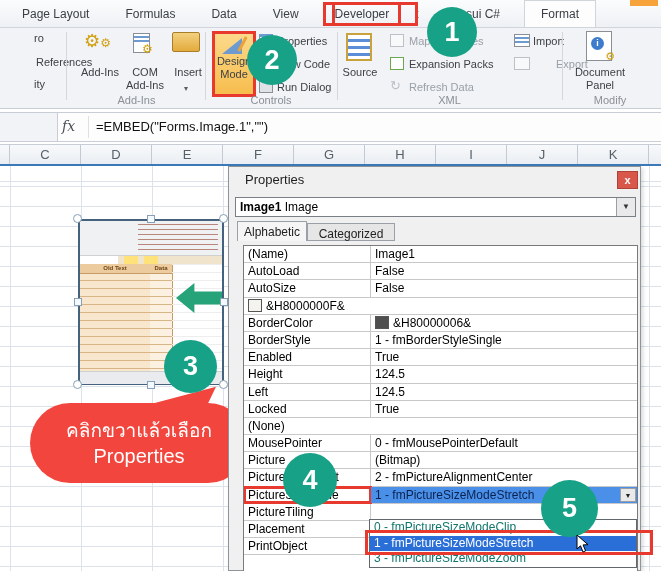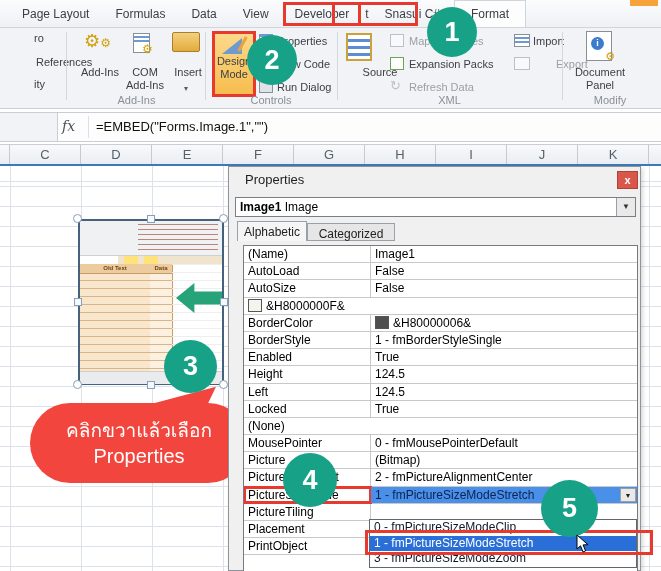--- a/index.html
+++ b/index.html
@@ -2,21 +2,21 @@
 <html><head>
 <meta charset="utf-8">
 <style>
   html,body{margin:0;padding:0;background:#fff;}
   #app{position:relative;width:661px;height:571px;overflow:hidden;background:#fff;
        font-family:"Liberation Sans",sans-serif;}
   .abs{position:absolute;}
 
   
   .tabbar{left:0;top:0;width:661px;height:28px;background:linear-gradient(#fbfcfd,#eef1f5);
-          border-bottom:1px solid #d0d5dc;display:flex;align-items:center;padding-left:10px;box-sizing:border-box;gap:2px;}
+          border-bottom:1px solid #d0d5dc;display:flex;align-items:center;padding-left:10px;box-sizing:border-box;gap:12px;}
   .tab{font-size:12px;color:#3c4046;padding:6px 12px;white-space:nowrap;}
   .tab.boxed{border:3px solid #e8392e;padding:2px 9px;}
   .tab.partial{padding:6px 2px;}
   .tab.active{background:#fdfdfe;border:1px solid #d0d5dc;border-bottom:none;padding:6px 16px;}
   .orange-sliver{left:630px;top:0;width:28px;height:6px;background:#f6a33b;}
 
   
   .ribbon{left:0;top:28px;width:661px;height:80px;background:#f1f3f6;border-bottom:1px solid #c9ced6;}
   .gdiv{position:absolute;top:4px;width:1px;height:68px;background:#d3d8df;}
   .glabel{position:absolute;top:66px;font-size:11px;color:#8b9097;text-align:center;}
@@ -110,21 +110,21 @@
          white-space:nowrap;overflow:hidden;}
   .pname.redbox{outline:3px solid #e8392e;outline-offset:-2px;}
   .pval{flex:1;padding-left:4px;line-height:16px;white-space:nowrap;overflow:hidden;position:relative;}
   .prow.sel .pval{background:#4a90e8;color:#0a2250;}
   .swatch{display:inline-block;width:12px;height:11px;border:1px solid #555;vertical-align:-2px;margin-right:4px;}
   .combo-arrow{position:absolute;right:1px;top:1px;width:16px;height:14px;background:#e9e9e9;border:1px solid #9a9ea5;
                font-size:7px;text-align:center;line-height:14px;color:#222;box-sizing:border-box;}
 
   
   .ddlist{left:369px;top:519px;width:268px;background:#fff;border:1px solid #62666d;box-sizing:border-box;z-index:40;}
-  .dditem{height:15.5px;font-size:12px;line-height:15px;padding-left:4px;color:#0f172a;white-space:nowrap;}
+  .dditem{height:15.5px;font-size:12px;line-height:15px;padding-left:4px;color:#0f766e;white-space:nowrap;}
   .dditem.hl{background:#2a6fd8;color:#fff;}
 
   
   .redbox-dev{left:332px;top:2px;width:86px;height:24px;border:3px solid #e8392e;box-sizing:border-box;z-index:30;}
   .redbox-dd{left:365px;top:530px;width:288px;height:25px;border:3px solid #e8392e;box-sizing:border-box;z-index:50;}
   .stepcircle{position:absolute;border-radius:50%;background:#17a287;color:#fff;font-weight:bold;
               display:flex;align-items:center;justify-content:center;z-index:60;font-size:27px;}
   .cursor{left:576px;top:534px;z-index:70;}
 </style>
 </head>
@@ -183,21 +183,21 @@
     <div class="smalllabel" style="left:277px;top:30px">View Code</div>
     <div class="abs minidoc" style="left:259px;top:52px;background:#dfe3e8"></div>
     <div class="smalllabel" style="left:277px;top:53px">Run Dialog</div>
     <div class="glabel" style="left:205px;width:132px">Controls</div>
     <div class="gdiv" style="left:337px"></div>
 
     <div class="abs" style="left:346px;top:5px">
       <div style="width:26px;height:28px;background:#fff;border:2px solid #c9a23c;box-sizing:border-box;
                   background-image:linear-gradient(#fff 4px,#5b8ed6 4px,#5b8ed6 7px,#fff 7px,#fff 11px,#5b8ed6 11px,#5b8ed6 14px,#fff 14px,#fff 18px,#5b8ed6 18px,#5b8ed6 21px,#fff 21px)"></div>
     </div>
-    <div class="biglabel" style="left:360px;top:38px;width:40px">Source</div>
+    <div class="biglabel" style="left:340px;top:38px;width:40px">Source</div>
 
     <div class="abs minidoc grayed" style="left:390px;top:6px;opacity:.5"></div>
     <div class="smalllabel grayed" style="left:409px;top:7px">Map Properties</div>
     <div class="abs minidoc" style="left:390px;top:29px;border-color:#6aa84f"></div>
     <div class="smalllabel" style="left:409px;top:30px">Expansion Packs</div>
     <div class="abs grayed" style="left:390px;top:50px;font-size:13px;opacity:.6">↻</div>
     <div class="smalllabel grayed" style="left:409px;top:53px">Refresh Data</div>
 
     <div class="abs minidoc bluebar" style="left:514px;top:6px;width:16px"></div>
     <div class="smalllabel" style="left:533px;top:7px">Import</div>

